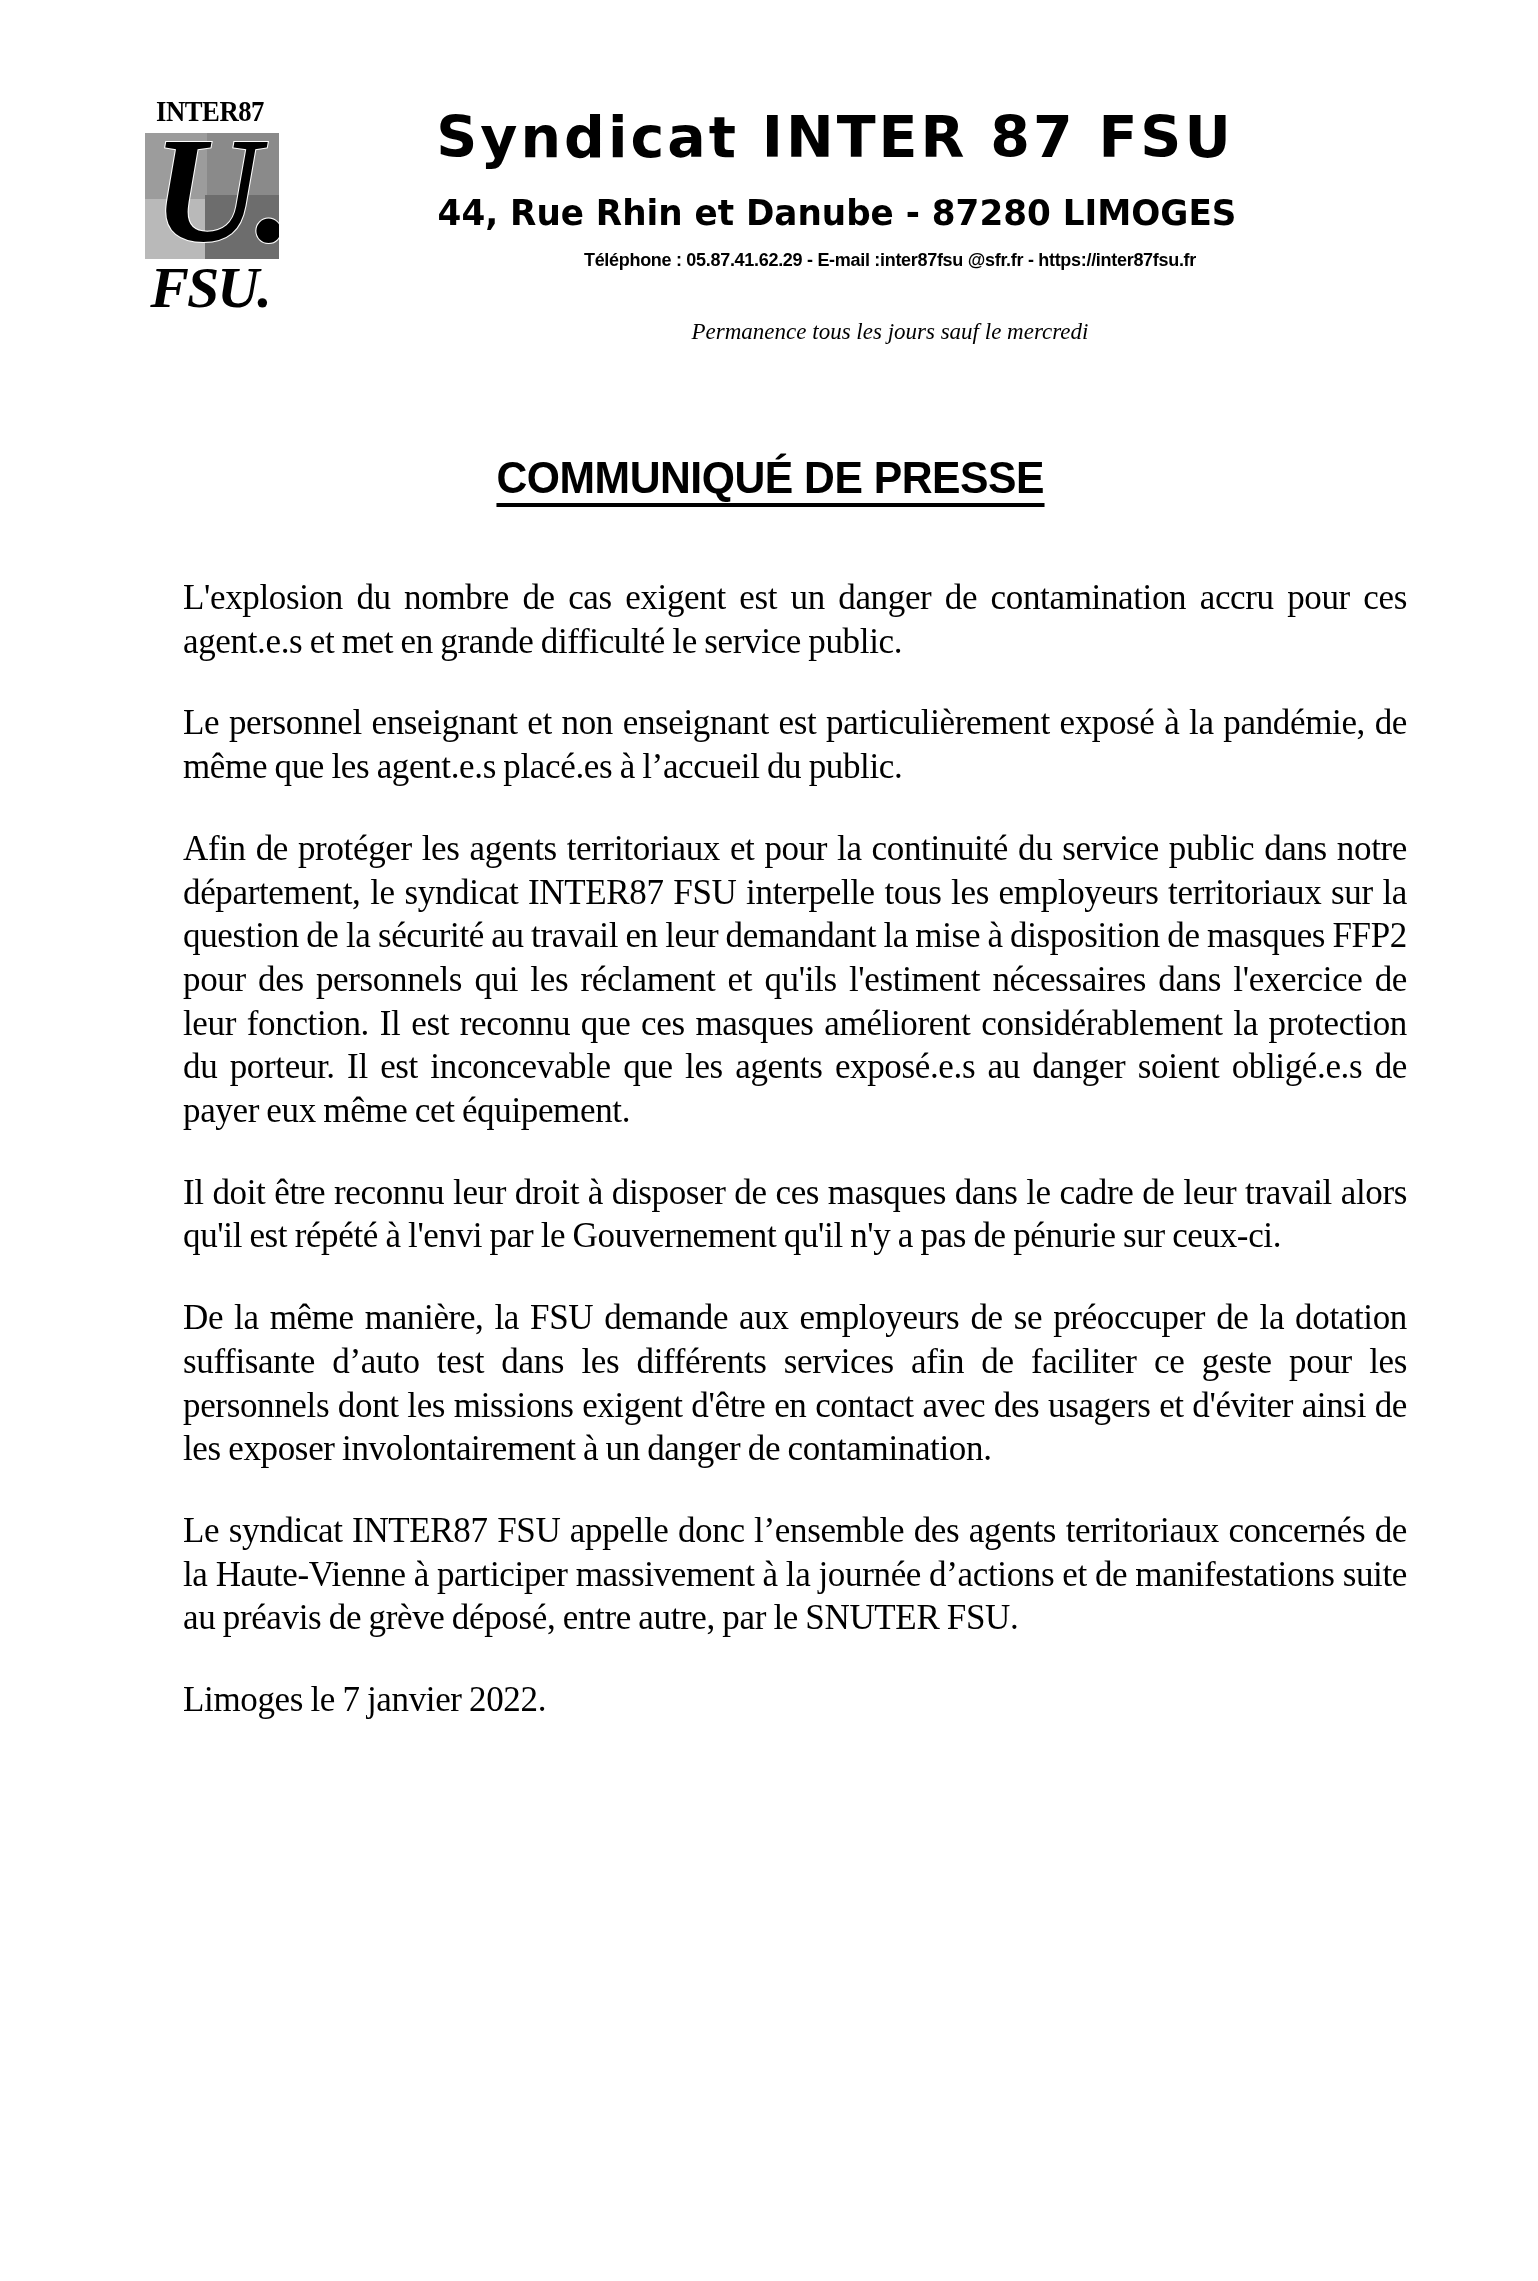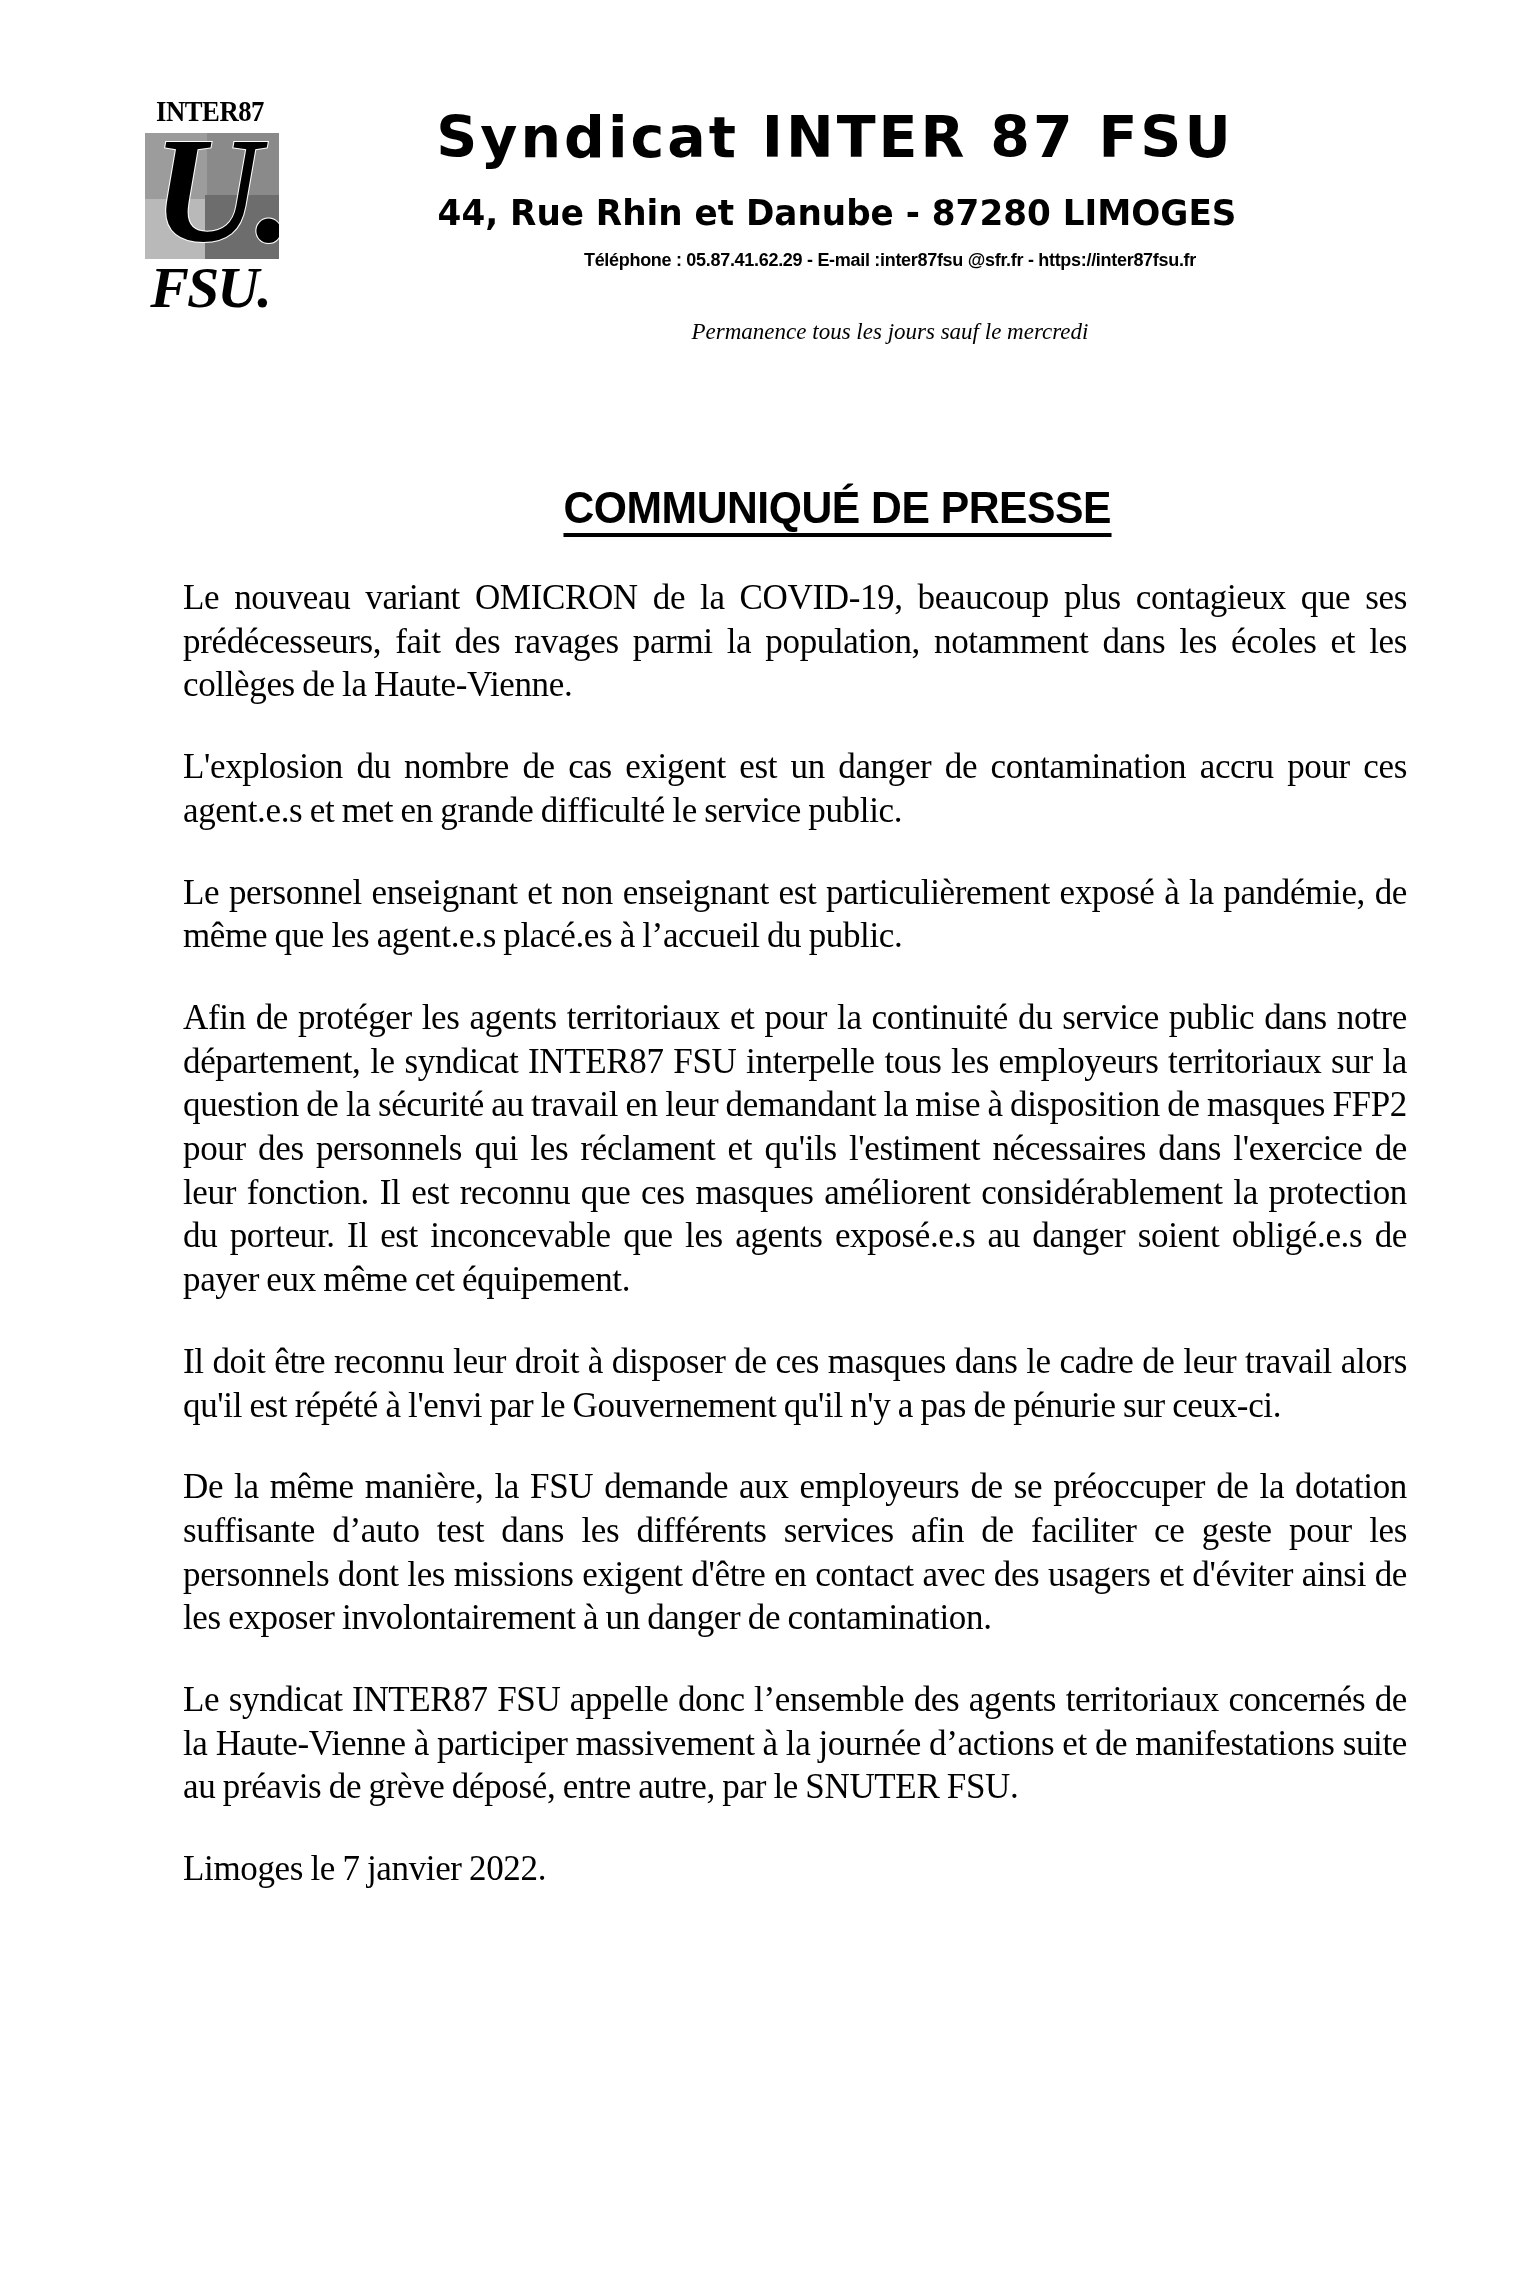--- a/index.html
+++ b/index.html
@@ -135,23 +135,23 @@
       font-family: "Liberation Serif", serif;
       font-style: italic;
       font-size: 23px;
       line-height: 36px;
       white-space: nowrap;
     }
     
     .doc-title {
       position: absolute;
       left: 420px;
-      top: 480px;
+      top: 450px;
       width: 700px;
-      text-align: right;
+      text-align: center;
       font-family: "Liberation Sans", sans-serif;
       font-weight: bold;
       font-size: 44px;
       line-height: 56px;
       white-space: nowrap;
       letter-spacing: -0.5px;
     }
     .doc-title span {
       display: inline-block;
       border-bottom: 4px solid #000;
@@ -200,21 +200,20 @@
   <div class="hdr-title">Syndicat INTER 87 FSU</div>
   <div class="hdr-address">44, Rue Rhin et Danube - 87280 LIMOGES</div>
   <div class="hdr-contact">Téléphone : 05.87.41.62.29  - E-mail :inter87fsu @sfr.fr  - https://inter87fsu.fr</div>
   <div class="hdr-hours">Permanence tous les jours sauf le mercredi</div>
 
   <div class="doc-title">
     <span>COMMUNIQUÉ DE PRESSE</span>
   </div>
 
   <div class="body">
-    <p>Le nouveau variant OMICRON de la COVID-19, beaucoup plus contagieux que ses prédécesseurs, fait des ravages parmi la population, notamment dans les écoles et les collèges de la Haute-Vienne.</p>
     <p>L'explosion du nombre de cas exigent est un danger de contamination accru pour ces agent.e.s et met en grande difficulté le service public.</p>
     <p>Le personnel enseignant et non enseignant est particulièrement exposé à la pandémie, de même que les agent.e.s placé.es à l’accueil du public.</p>
     <p>Afin de protéger les agents territoriaux et pour la continuité du service public dans notre département, le syndicat INTER87 FSU interpelle tous les employeurs territoriaux sur la question de la sécurité au travail en leur demandant la mise à disposition de masques FFP2 pour des personnels qui les réclament et qu'ils l'estiment nécessaires dans l'exercice de leur fonction. Il est reconnu que ces masques améliorent considérablement la protection du porteur. Il est inconcevable que les agents exposé.e.s au danger soient obligé.e.s de payer eux même cet équipement.</p>
     <p>Il doit être reconnu leur droit à disposer de ces masques dans le cadre de leur travail alors qu'il est répété à l'envi par le Gouvernement qu'il n'y a pas de pénurie sur ceux-ci.</p>
     <p>De la même manière, la FSU demande aux employeurs de se préoccuper de la dotation suffisante d’auto test dans les différents services afin de faciliter ce geste pour les personnels dont les missions exigent d'être en contact avec des usagers et d'éviter ainsi de les exposer involontairement à un danger de contamination.</p>
     <p>Le syndicat INTER87 FSU appelle donc l’ensemble des agents territoriaux concernés de la Haute-Vienne à participer massivement à la journée d’actions et de manifestations suite au préavis de grève déposé, entre autre, par le SNUTER FSU.</p>
     <p class="closing">Limoges le 7 janvier 2022.</p>
   </div>
 
 </div>

